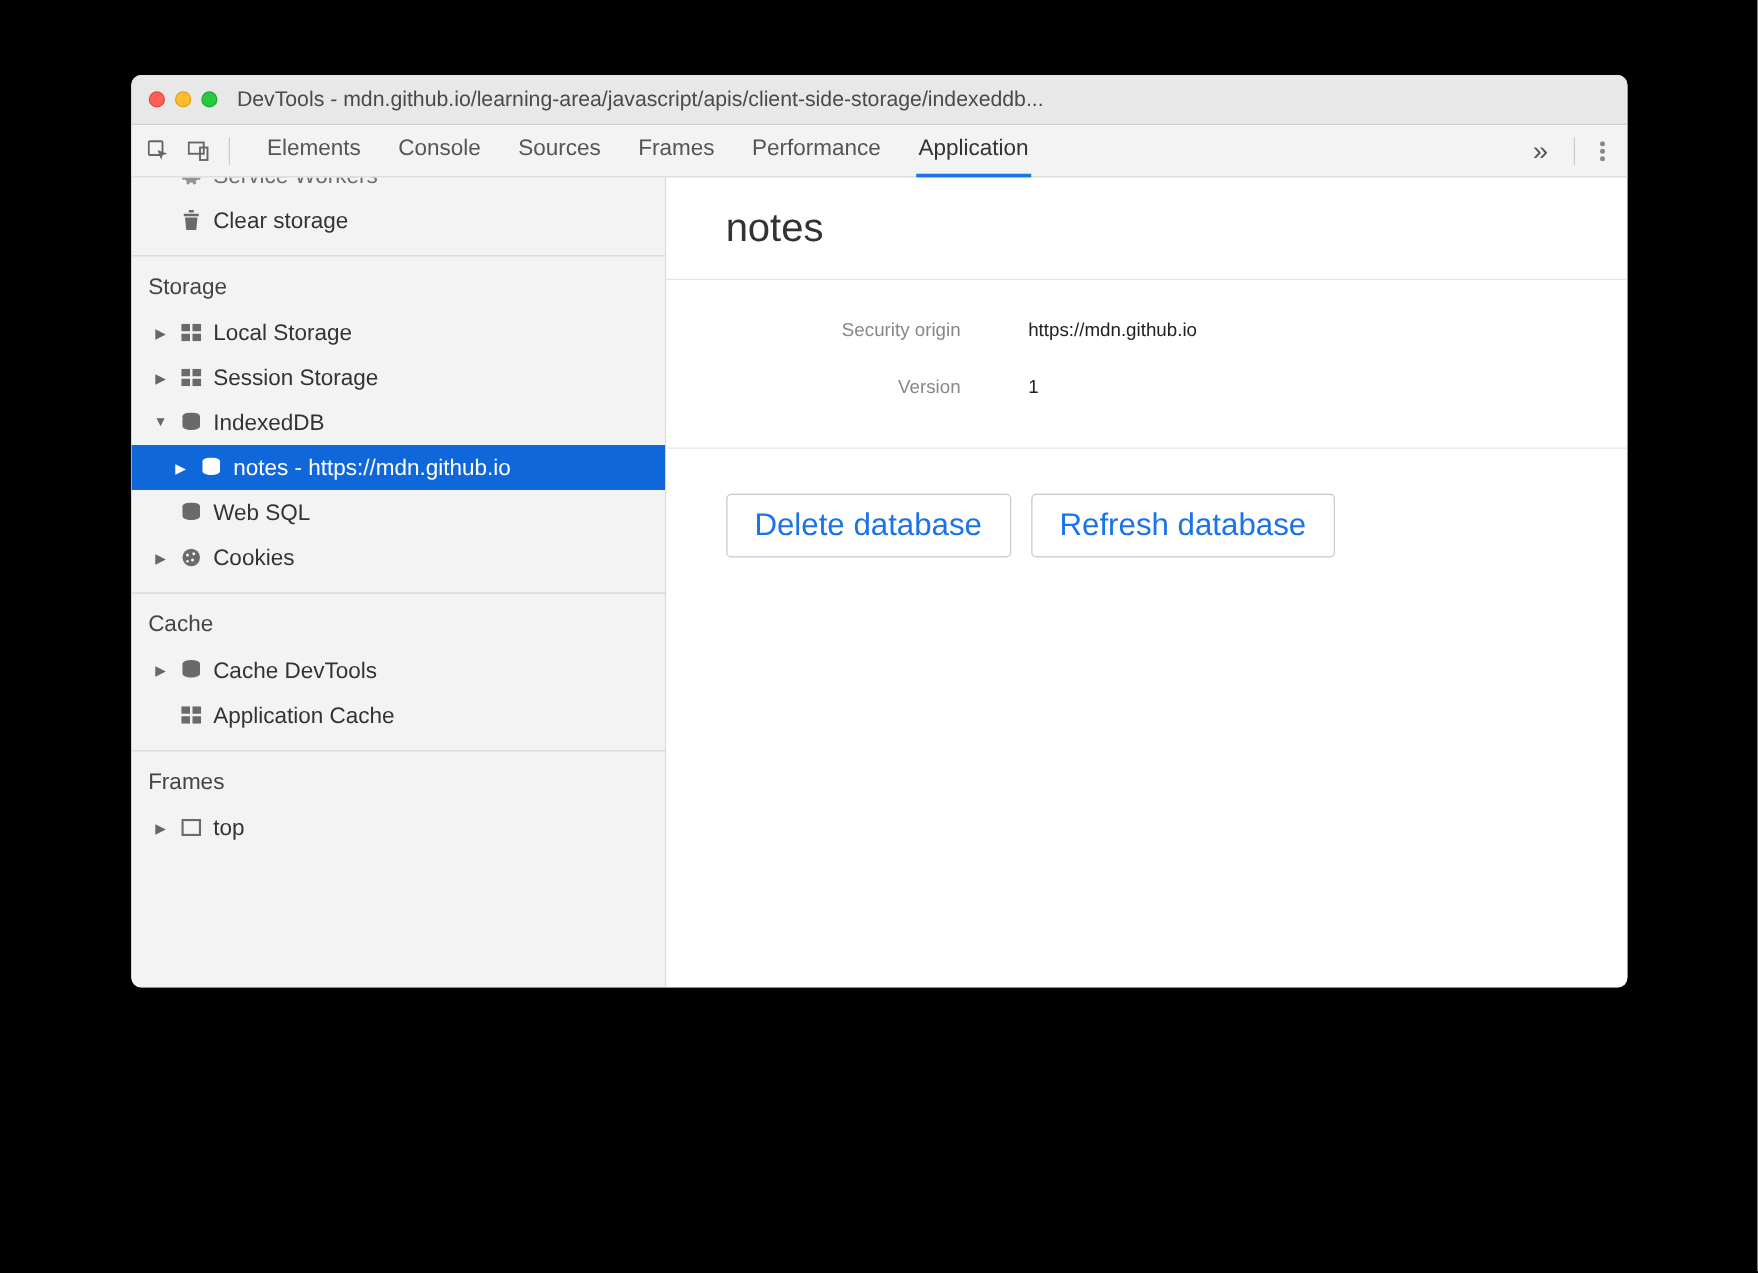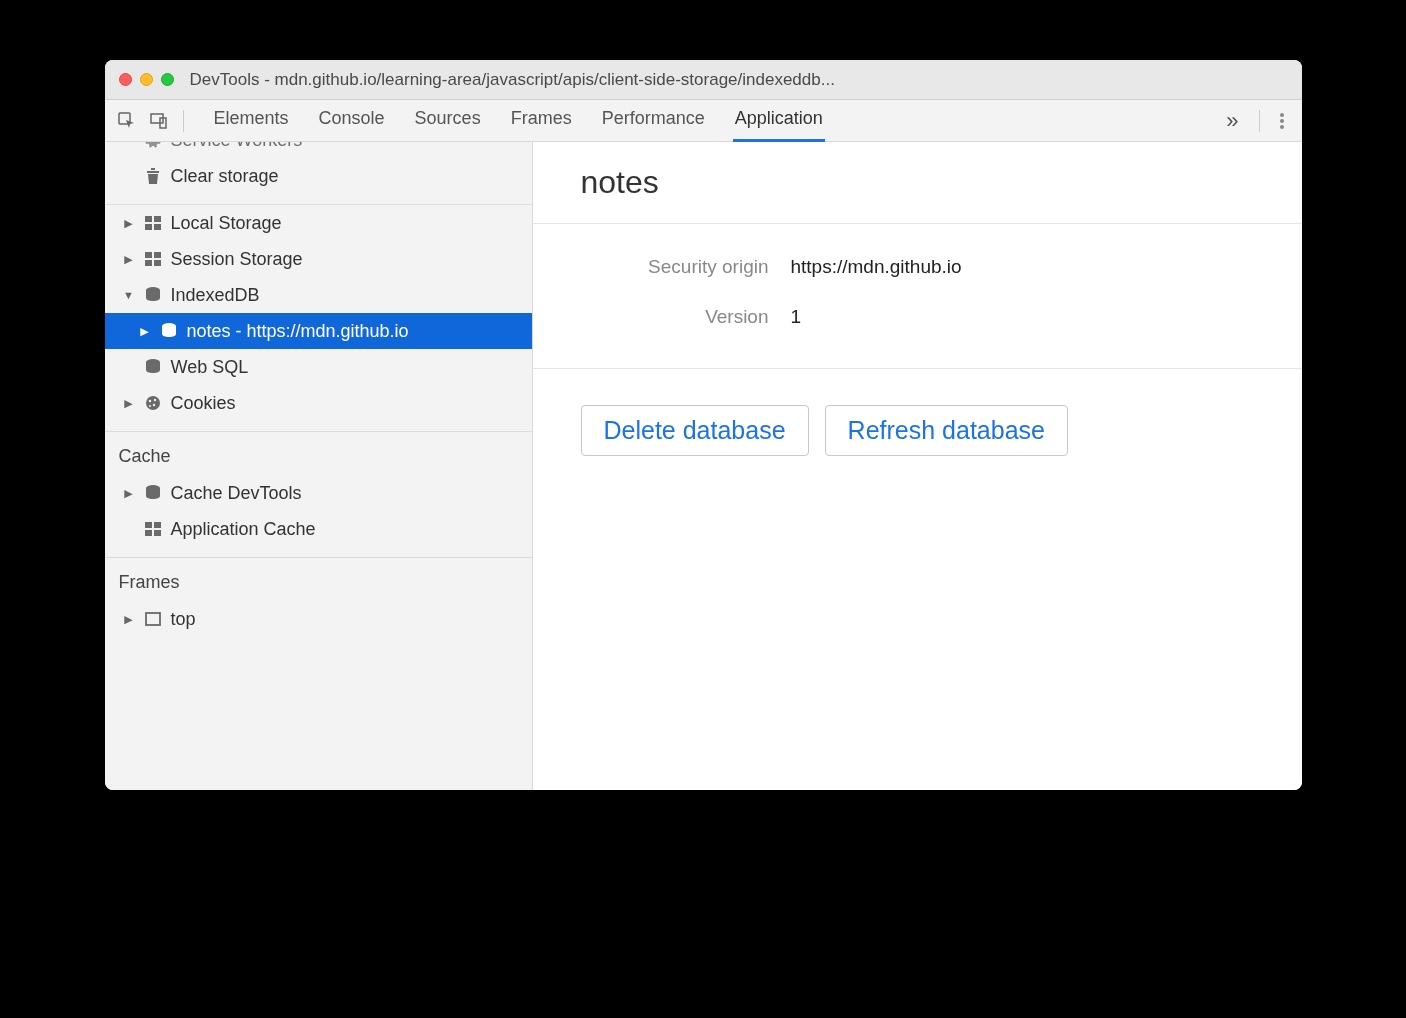--- a/index.html
+++ b/index.html
@@ -84,21 +84,21 @@
   .indent2 { padding-left: 34px; }
   .divider { height:1px; background:#dcdcdc; margin: 10px 0 0; border-top:1px solid #dcdcdc; }
 
   .main { flex:1; display:flex; flex-direction:column; background:#fff; }
   .main-header {
     padding: 22px 48px;
     border-bottom: 1px solid #e5e5e5;
     font-size: 32px; color:#333;
   }
   .info { padding: 32px 48px; border-bottom: 1px solid #e5e5e5; }
-  .info-row { display:flex; margin-bottom: 28px; font-size:19px; }
+  .info-row { display:flex; margin-bottom: 28px; font-size:15px;gap:32px; }
   .info-row:last-child{ margin-bottom:8px;}
   .info-label { width: 210px; text-align:right; padding-right: 22px; color:#888; }
   .info-value { color:#222; }
   .actions { padding: 36px 48px; display:flex; gap:16px; }
   .btn {
     border:1px solid #c8c8c8;
     background:#fff;
     color:#1a73e8;
     font-size:25px;
     padding: 10px 22px;
@@ -174,20 +174,21 @@
         <span class="ico">
           <svg width="16" height="18" viewBox="0 0 16 18" fill="#6a6a6a">
               <path d="M2 4h12v2H2zM3 7h10l-1 10H4zM6 1h4v2H6z"></path>
             </svg>
         </span>
         <span>Clear storage</span>
       </div>
 
       <div class="divider"></div>
 
+      <div class="group-title">Storage</div>
 
       <div class="row indent1">
         <span class="arrow">▶</span>
         <span class="ico">
           <svg width="16" height="14" viewBox="0 0 16 14" fill="#6a6a6a">
               <rect x="0" y="0" width="7" height="6"></rect>
               <rect x="9" y="0" width="7" height="6"></rect>
               <rect x="0" y="8" width="7" height="6"></rect>
               <rect x="9" y="8" width="7" height="6"></rect>
             </svg>

